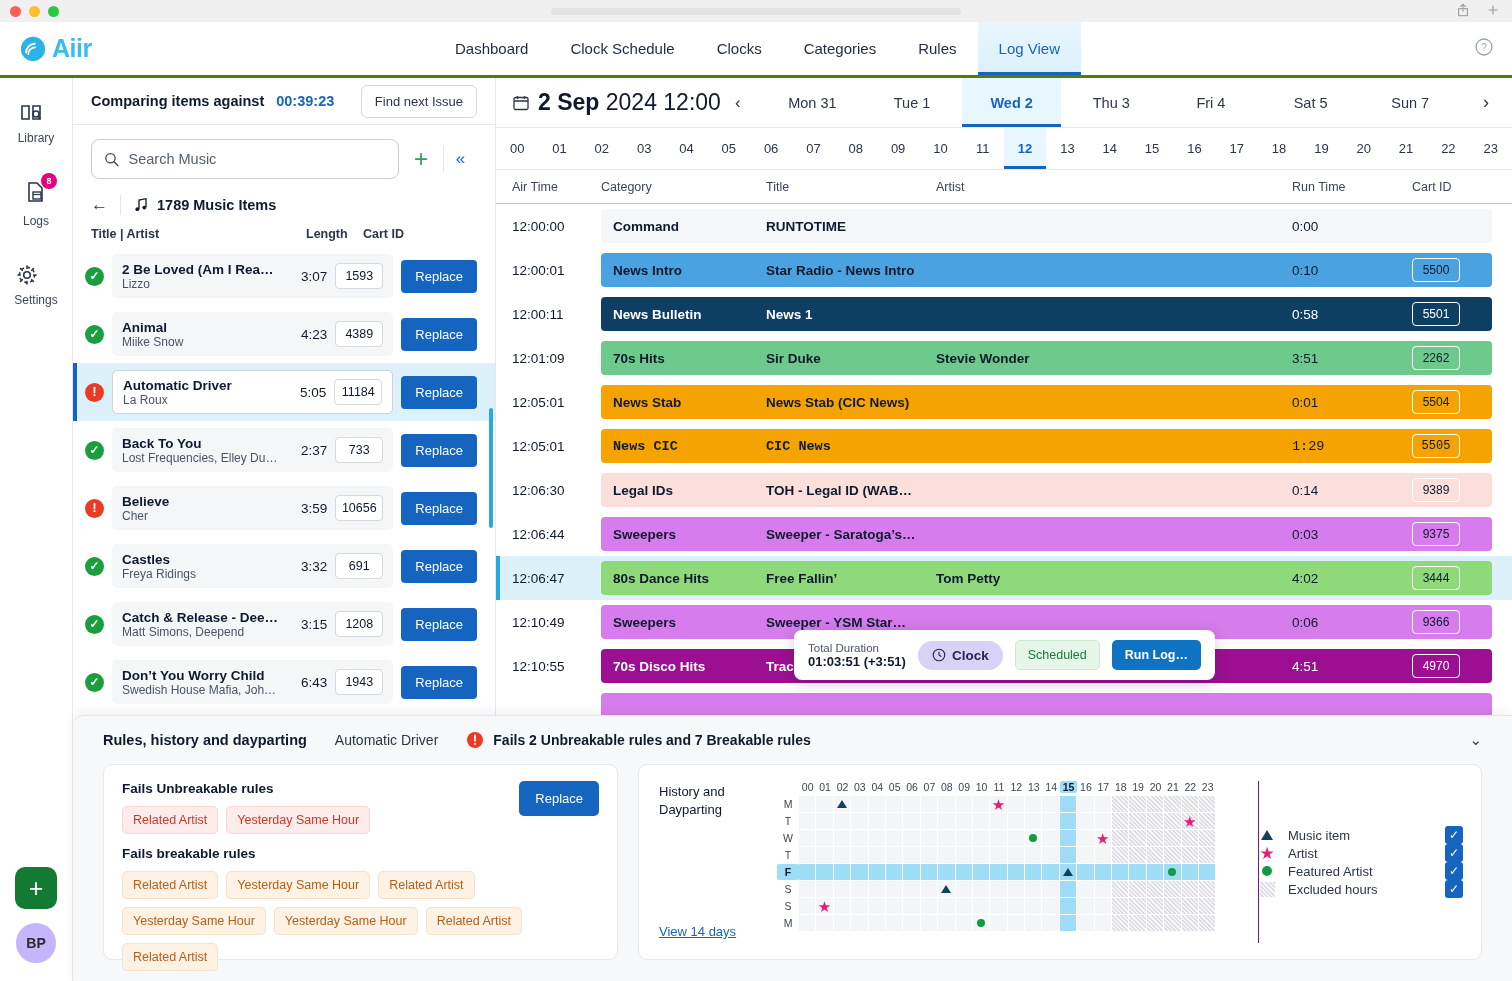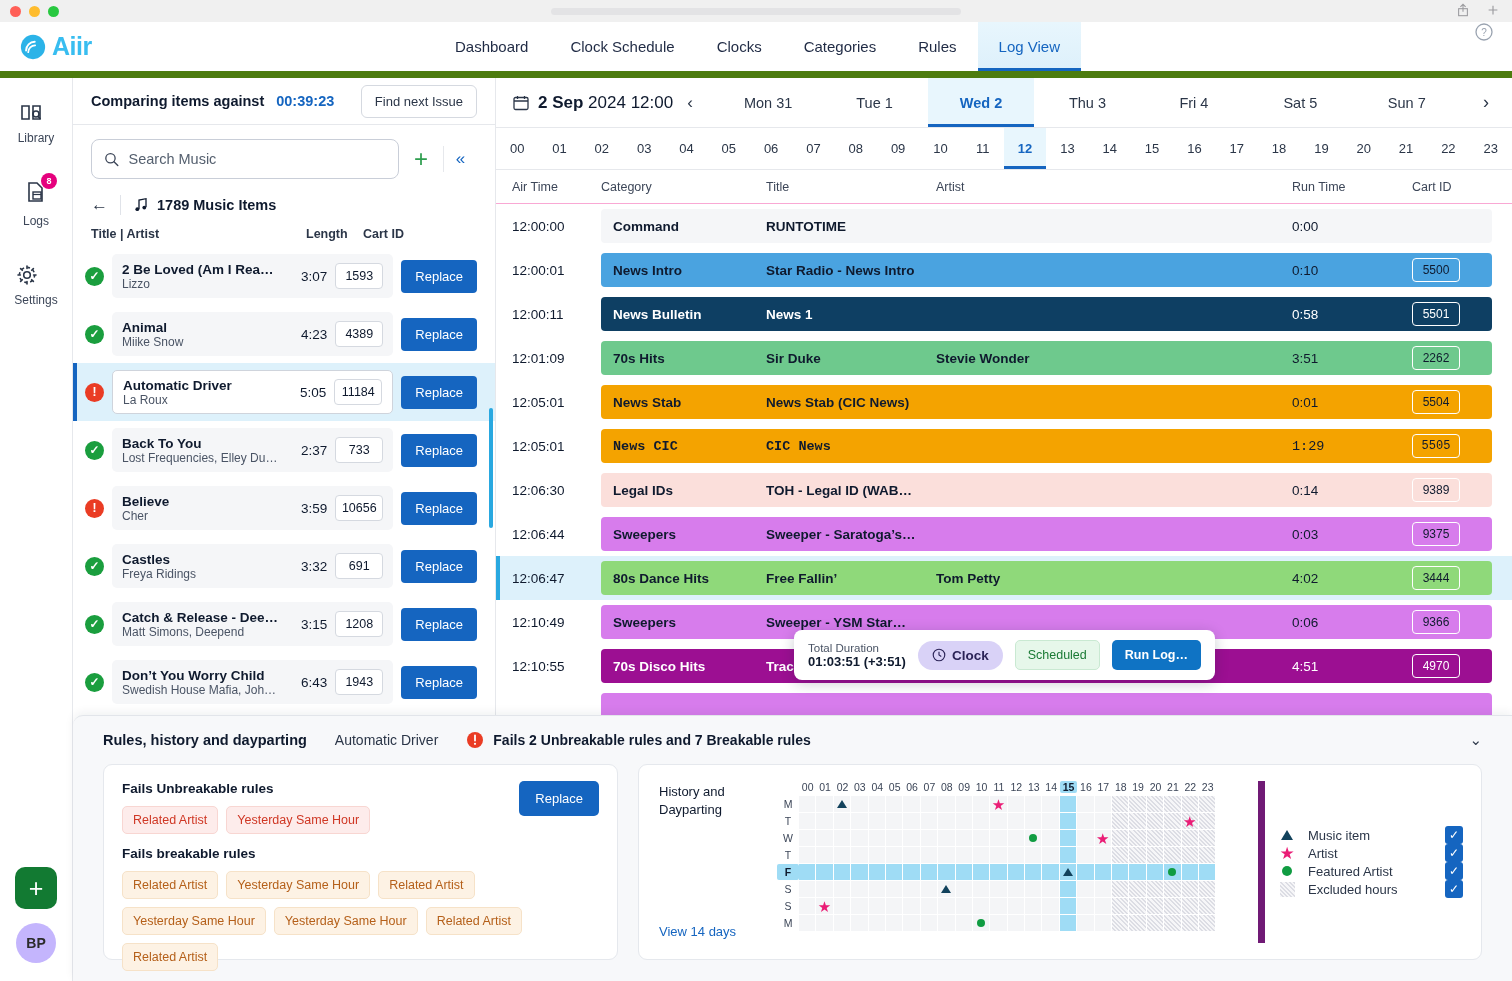--- a/index.html
+++ b/index.html
@@ -20,22 +20,22 @@
   .dot { width: 11px; height: 11px; border-radius: 50%; }
   .dot.r { background: #ff5f57; } .dot.y { background: #febc2e; } .dot.g { background: #28c840; }
   .tb-pill {
     position: absolute; left: 50%; transform: translateX(-50%);
     width: 410px; height: 7px; border-radius: 4px; background: #e3e3e5; top: 8px;
   }
   .tb-icons { position: absolute; right: 12px; top: 3px; display: flex; gap: 16px; color: #9a9a9e; }
 
   
   .topnav {
-    height: 56px; background: #fff; border-bottom: 7px solid #4d7c0f;
-    display: flex; position: relative;
+    height: 56px; background: #fff; border-bottom: 3px solid #4d7c0f;
+    display: flex; align-items: center; position: relative;
   }
   .logo { display: flex; align-items: center; gap: 6px; padding-left: 20px; width: 300px; }
   .logo-mark { width: 26px; height: 26px; }
   .logo-text { font-size: 25px; font-weight: 700; color: #38bdf0; letter-spacing: -0.5px; }
   .nav-items { display: flex; align-items: center; height: 100%; margin-left: 134px; }
   .nav-item {
     font-size: 15px; color: #1f2a44; padding: 0 21px; height: 100%;
     display: flex; align-items: center; cursor: pointer; white-space: nowrap;
   }
   .nav-item.active {
@@ -126,21 +126,21 @@
     background: #1565c0; color:#fff; font-size:13px; border:none; border-radius:4px;
     padding: 9px 14px; cursor:pointer; font-family:"Liberation Sans",sans-serif;
   }
   .panel-scrollbar { position:absolute; right:2px; top:330px; width:4px; height:120px; background:#29a8e0; border-radius:2px; }
 
   
   .logview { position: absolute; left: 496px; top: 78px; right: 0; bottom: 266px; background: #fff; display:flex; flex-direction:column; }
   .date-bar { height: 50px; display: flex; align-items: stretch; border-bottom: 1px solid #e6e8ec; }
   .date-left { display:flex; align-items:center; gap:8px; padding: 0 16px; }
   .cal-ic { color:#2b3648; }
-  .date-main { font-size: 17px; color:#0f1a2e; }
+  .date-main { font-size: 23px; color:#0f1a2e; }
   .date-main b { font-weight:700; }
   .navarrow { color:#2b3648; font-size:17px; padding: 0 6px; cursor:pointer; display:flex;align-items:center;}
   .days { display:flex; flex:1; }
   .day {
     flex:1; display:flex; align-items:center; justify-content:center;
     font-size:14.5px; color:#2b3648; cursor:pointer;
   }
   .day.active { color:#1565c0; font-weight:700; background:#e8f6fd; box-shadow: inset 0 -3px 0 #1565c0; }
   .day-next { width: 52px; display:flex;align-items:center;justify-content:center; color:#2b3648; font-size:18px; cursor:pointer;}
 
@@ -197,39 +197,39 @@
   .card.hist { flex:1; height:196px; display:flex; gap:12px; }
   .rules-h { font-size:13.5px; font-weight:700; color:#0f1a2e; margin-bottom:10px; }
   .tagrow { display:flex; flex-wrap:wrap; gap:8px; margin-bottom:12px; }
   .tag { font-size:12.5px; border-radius:5px; padding:6px 10px; white-space:nowrap; }
   .tag.unbr { background:#fdeceb; color:#cf3724; border:1px solid #f8d6d2; }
   .tag.brk { background:#fdf2e4; color:#b5601a; border:1px solid #f6e2c8; }
   .replace-top { position:absolute; right:18px; top:16px; background:#1565c0; color:#fff; border:none; border-radius:5px; padding:10px 16px; font-size:13px; cursor:pointer; font-family:"Liberation Sans",sans-serif;}
 
   .hist-left { width:108px; display:flex; flex-direction:column; justify-content:space-between; padding:2px 0 4px 2px;}
   .hist-title { font-size:13px; color:#0f1a2e; line-height:1.35; }
-  .view14 { font-size:13px; color:#1565c0; cursor:pointer; }
+  .view14 { font-size:13px; color:#1565c0; cursor:pointer;text-decoration:underline; }
   .grid-wrap { flex:1; display:flex; flex-direction:column; }
   .grid-hours { display:flex; padding-left:22px; margin-bottom:3px; }
   .gh { width:17.4px; text-align:center; font-size:10.5px; color:#3c4658; }
   .gh.sel { background:#9fdcf5; color:#0f1a2e; font-weight:700; border-radius:2px; }
   .grid-rows { display:flex; flex-direction:column; gap:1px; }
   .grow { display:flex; align-items:center; height:16px; }
   .gd { width:22px; font-size:10.5px; color:#3c4658; text-align:center; }
   .gd.selday { background:#9fdcf5; font-weight:700; color:#0f1a2e; border-radius:2px; height:16px; line-height:16px; }
   .gcells { display:flex; gap:1px; }
   .gc { width:16.4px; height:16px; background:#f4f5f7; position:relative; }
   .gc.sel { background:#9fdcf5; }
   .gc.ex { background:#dcdde4; background-image: repeating-linear-gradient(45deg, rgba(255,255,255,.75) 0 1.5px, transparent 1.5px 3px); }
   .mk { position:absolute; left:50%; top:50%; transform:translate(-50%,-50%); }
   .mk.tri { width:0;height:0;border-left:5px solid transparent;border-right:5px solid transparent;border-bottom:8px solid #12425c; }
   .mk.star { color:#ea1d76; font-size:15px; line-height:1; }
   .mk.dot { width:8px;height:8px;border-radius:50%;background:#109c42; }
 
-  .legend { width:205px; display:flex; flex-direction:column; justify-content:center; padding-left:14px; border-left:7px solid #701a75;}
+  .legend { width:205px; display:flex; flex-direction:column; justify-content:center; border-left:1px solid #701a75;}
   .lg { display:flex; align-items:center; gap:13px; }
   .lg-ic { width:16px; display:flex; justify-content:center; }
   .lg-tx { font-size:13px; color:#2b3648; flex:1; }
   .cbx { width:18px; height:18px; border-radius:3px; background:#1565c0; color:#fff; display:flex; align-items:center; justify-content:center; font-size:12px; cursor:pointer; }
   .lg-sw { width:15px; height:15px; background:#dcdde4; background-image: repeating-linear-gradient(45deg, rgba(255,255,255,.75) 0 1.5px, transparent 1.5px 3px); }
 </style>
 </head>
 <body>
 
 <div class="app">

